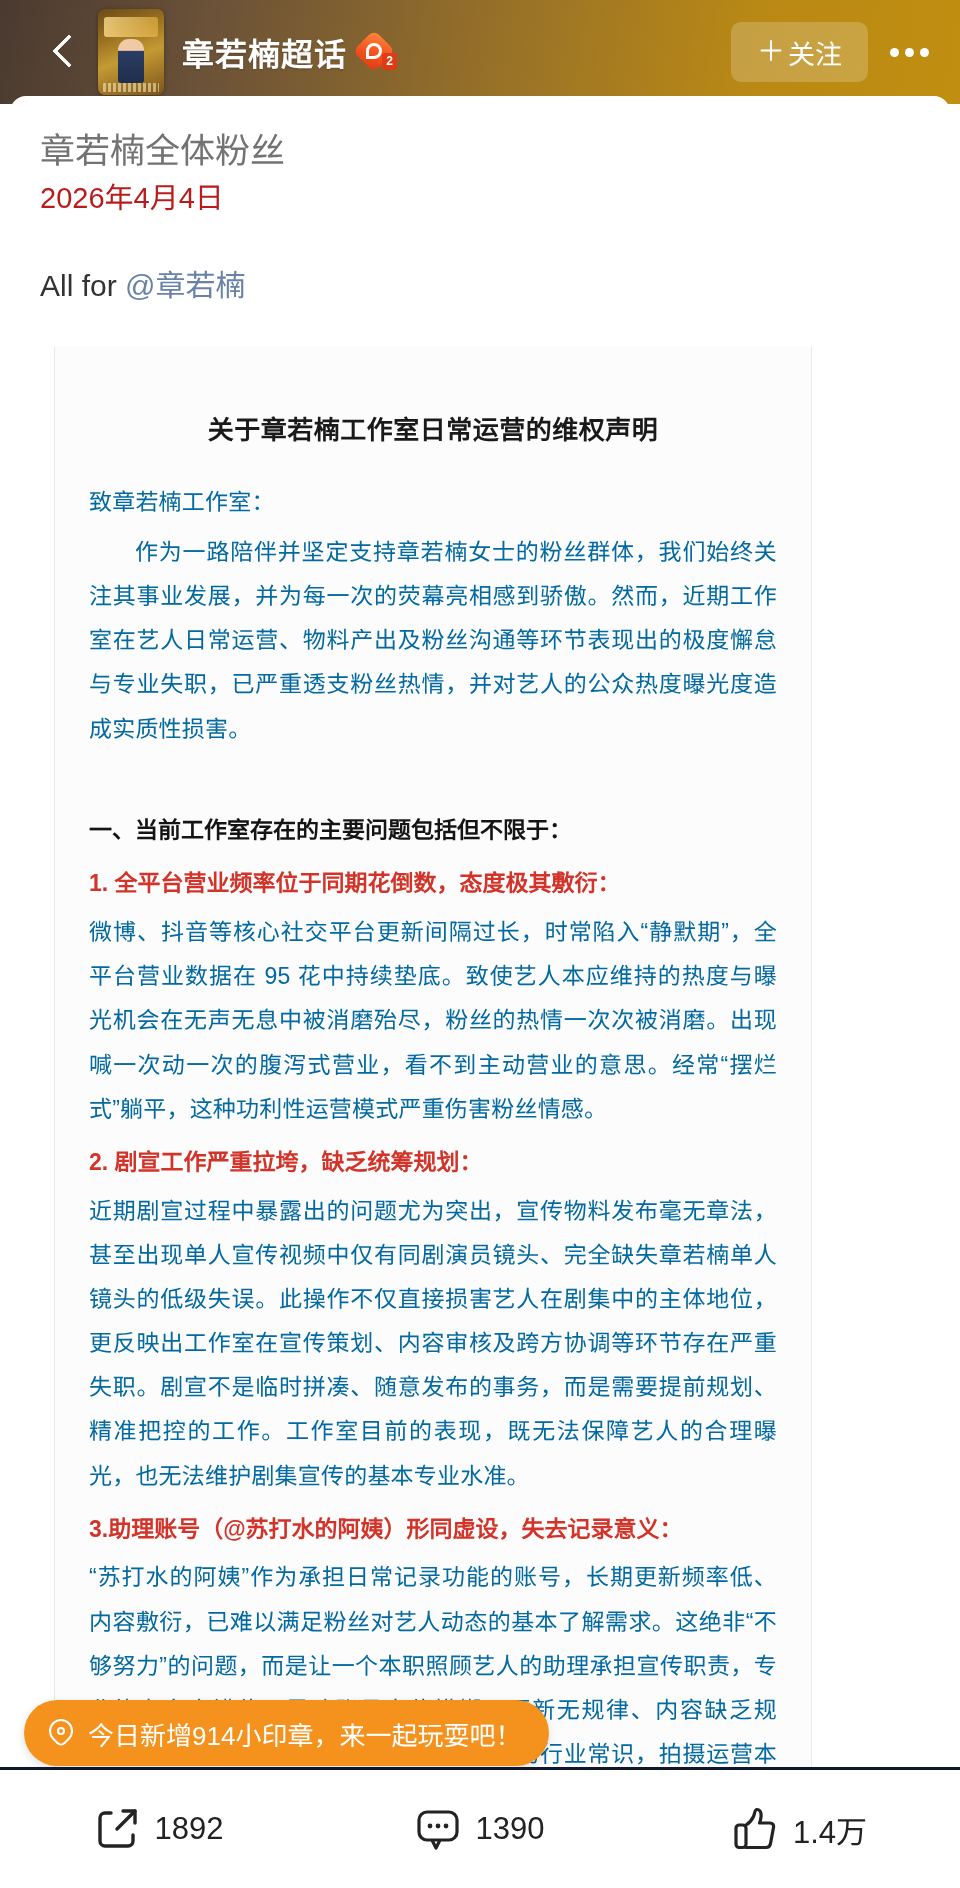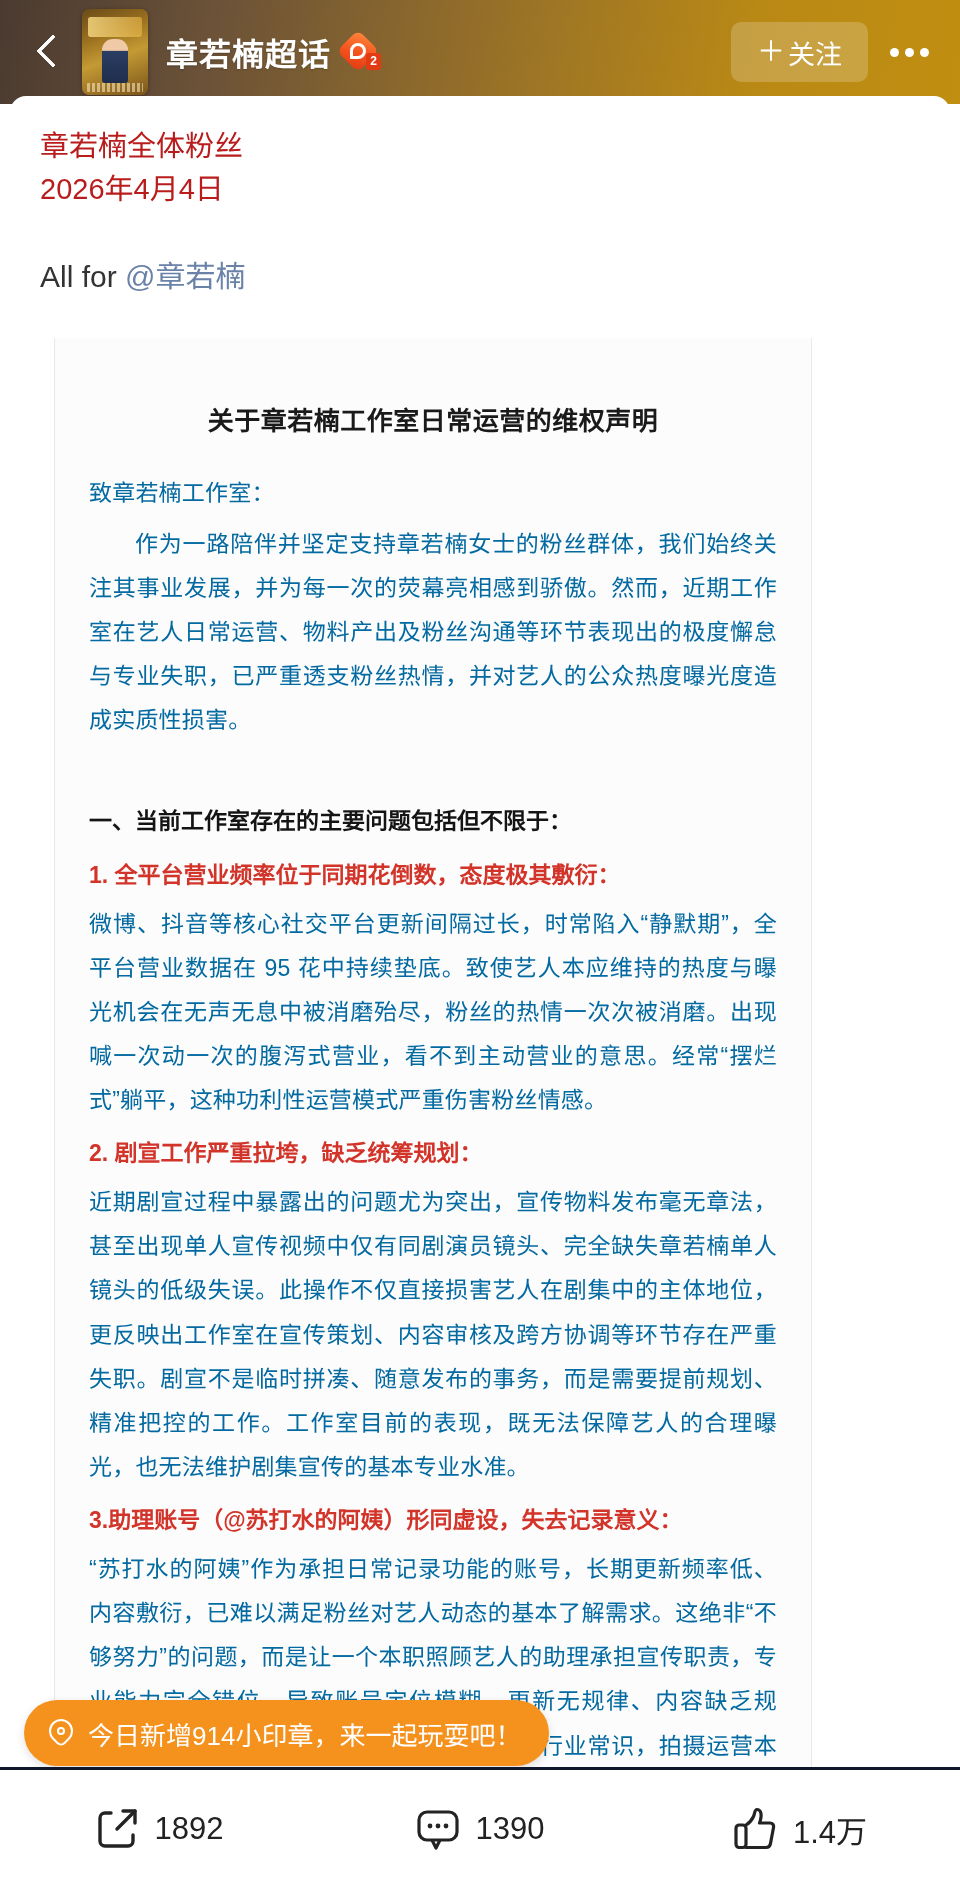--- a/index.html
+++ b/index.html
@@ -17,21 +17,21 @@
   }
 
   
   .app-header {
     position: relative;
     width: 960px;
     height: 104px;
     box-sizing: border-box;
     display: flex;
     align-items: center;
-    padding: 0 22px 0 18px;
+    padding: 0 22px 0 34px;
     background: linear-gradient(100deg, #4a3a30 0%, #6b5238 22%, #9c7426 55%, #b98915 78%, #c08e10 100%);
     overflow: hidden;
   }
   .back-btn {
     width: 58px;
     height: 72px;
     display: flex;
     align-items: center;
     justify-content: center;
     flex: 0 0 auto;
@@ -220,22 +220,22 @@
     right: 10px;
     bottom: 118px;
     background: #ffffff;
     border-radius: 16px 16px 0 0;
     overflow: hidden;
   }
   .post-inner {
     padding: 30px 30px 0 30px;
   }
   .post-author {
-    font-size: 29px;
-    color: #b91c1c;
+    font-size: 35px;
+    color: #737373;
     line-height: 1.42;
     font-weight: normal;
   }
   .post-date {
     font-size: 29px;
     color: #b91c1c;
     line-height: 1.42;
     margin-top: 2px;
   }
   .post-allfor {

